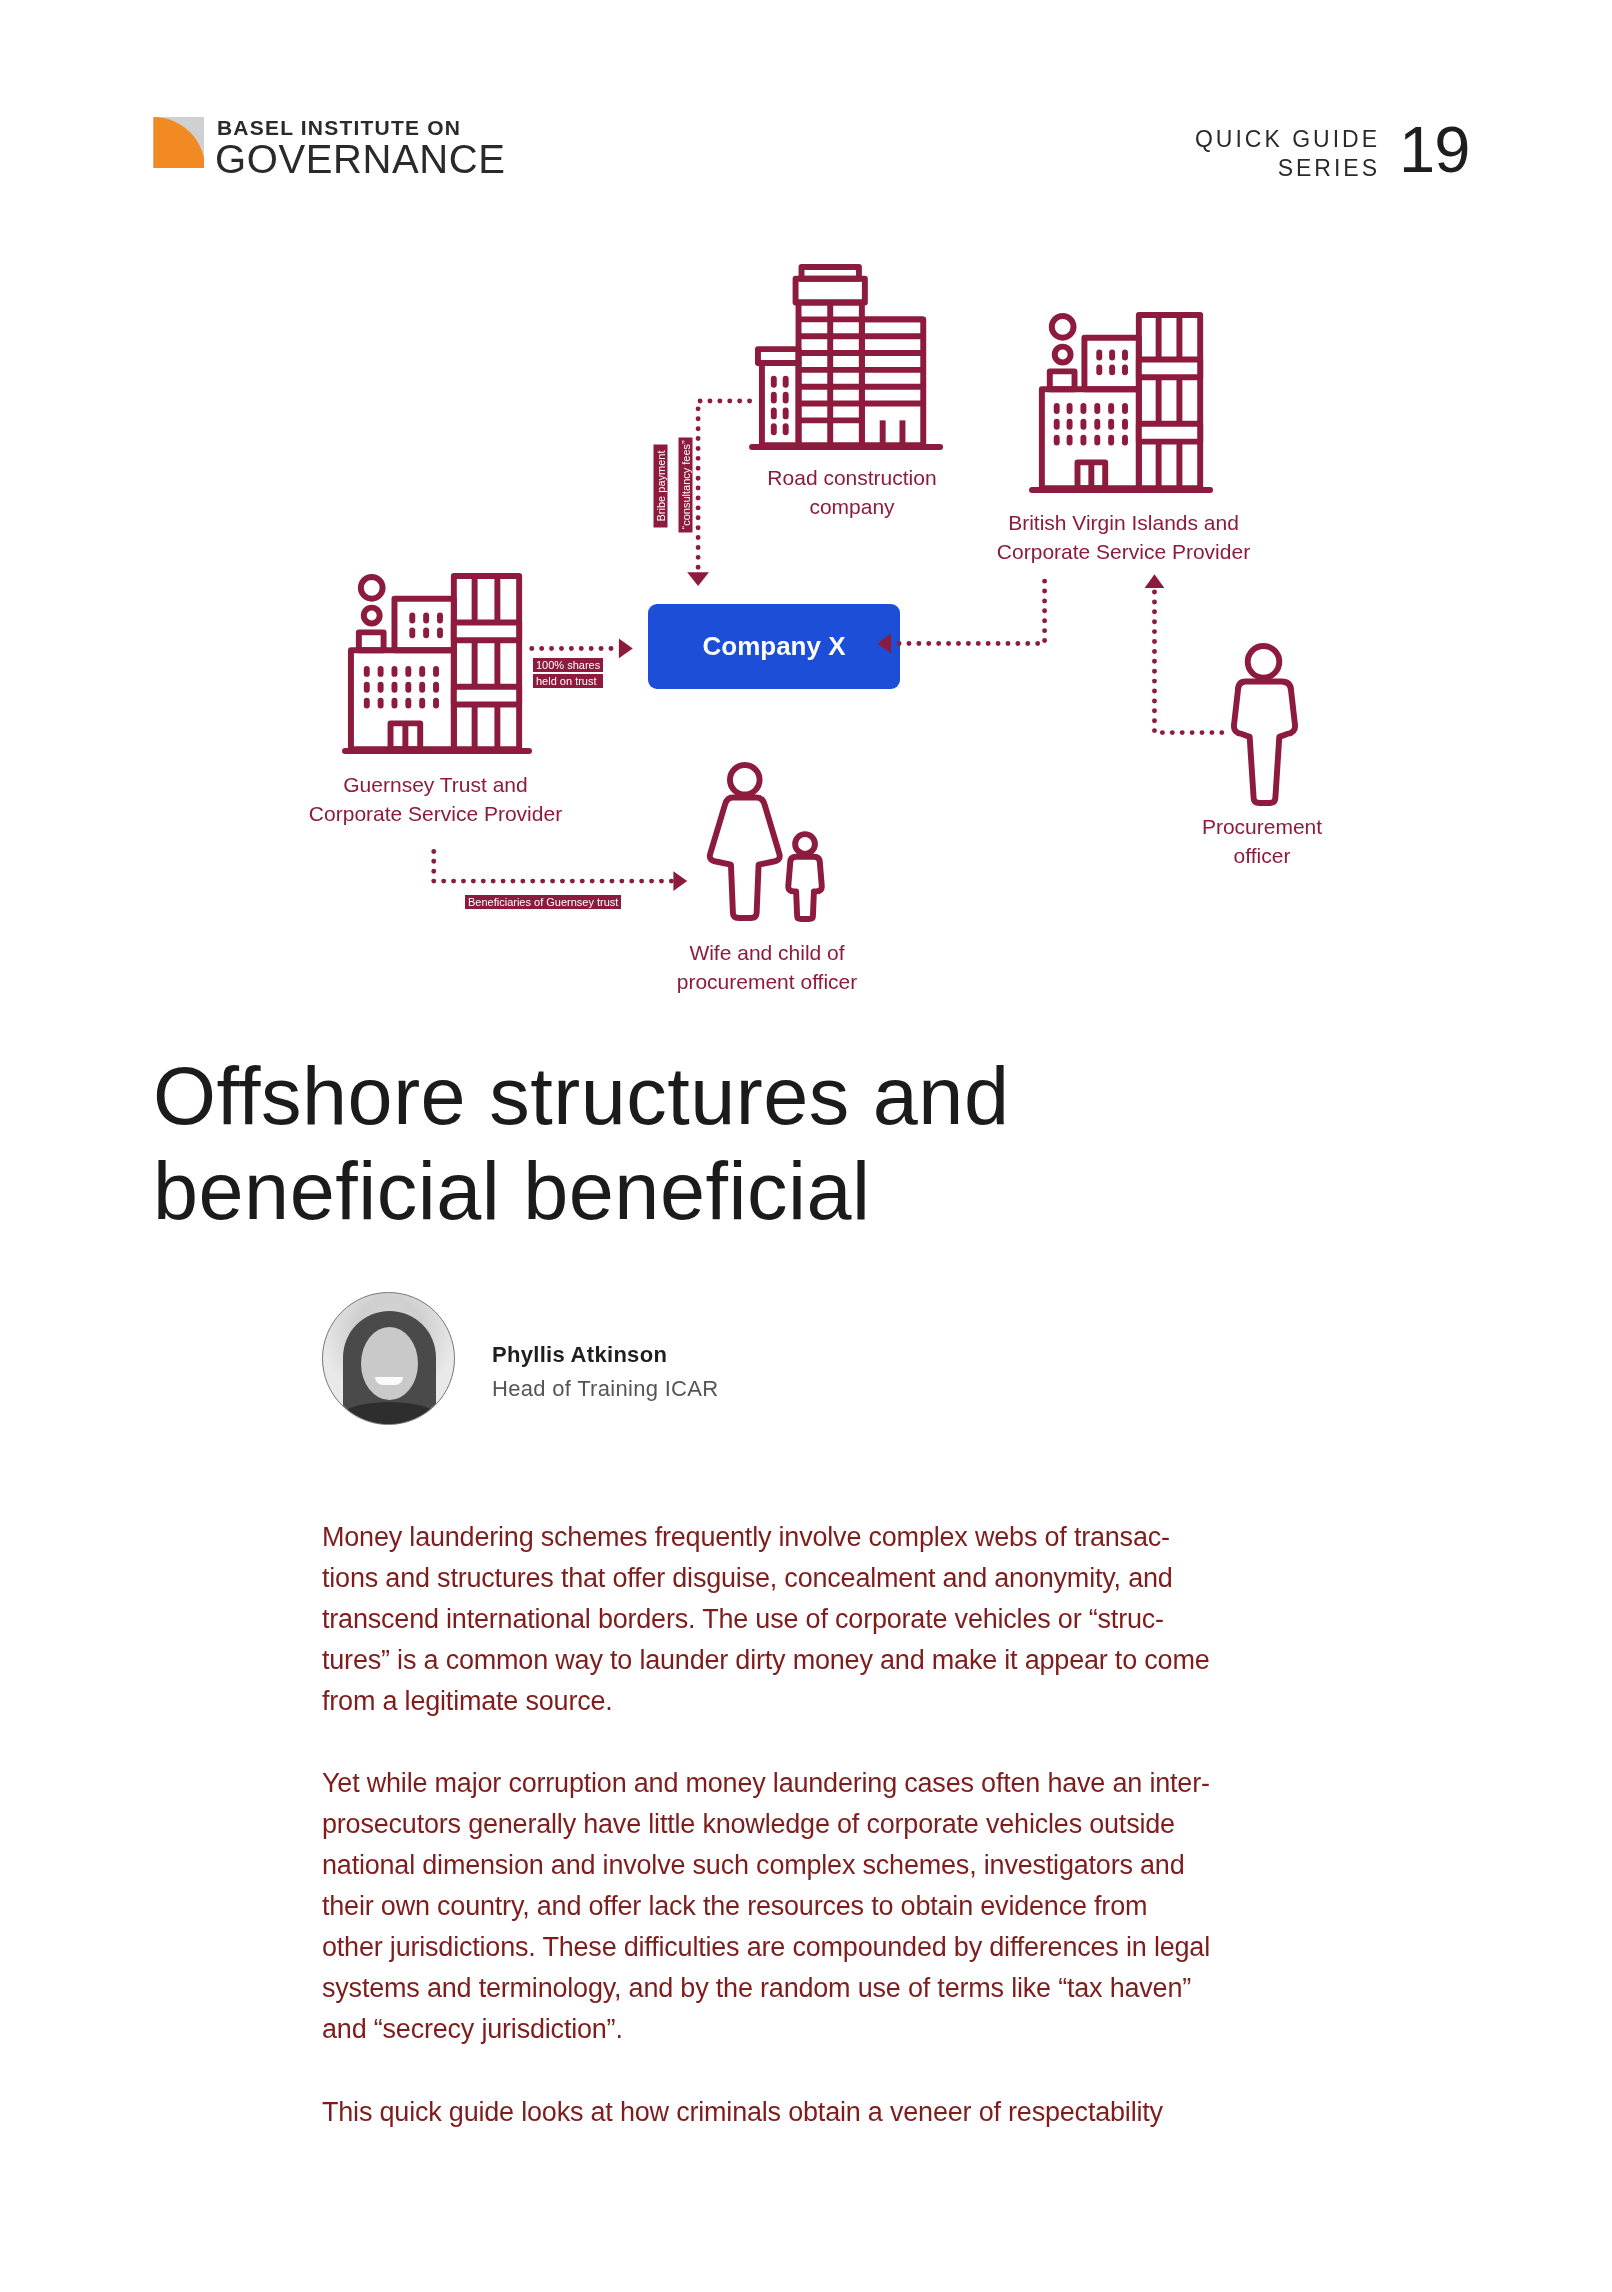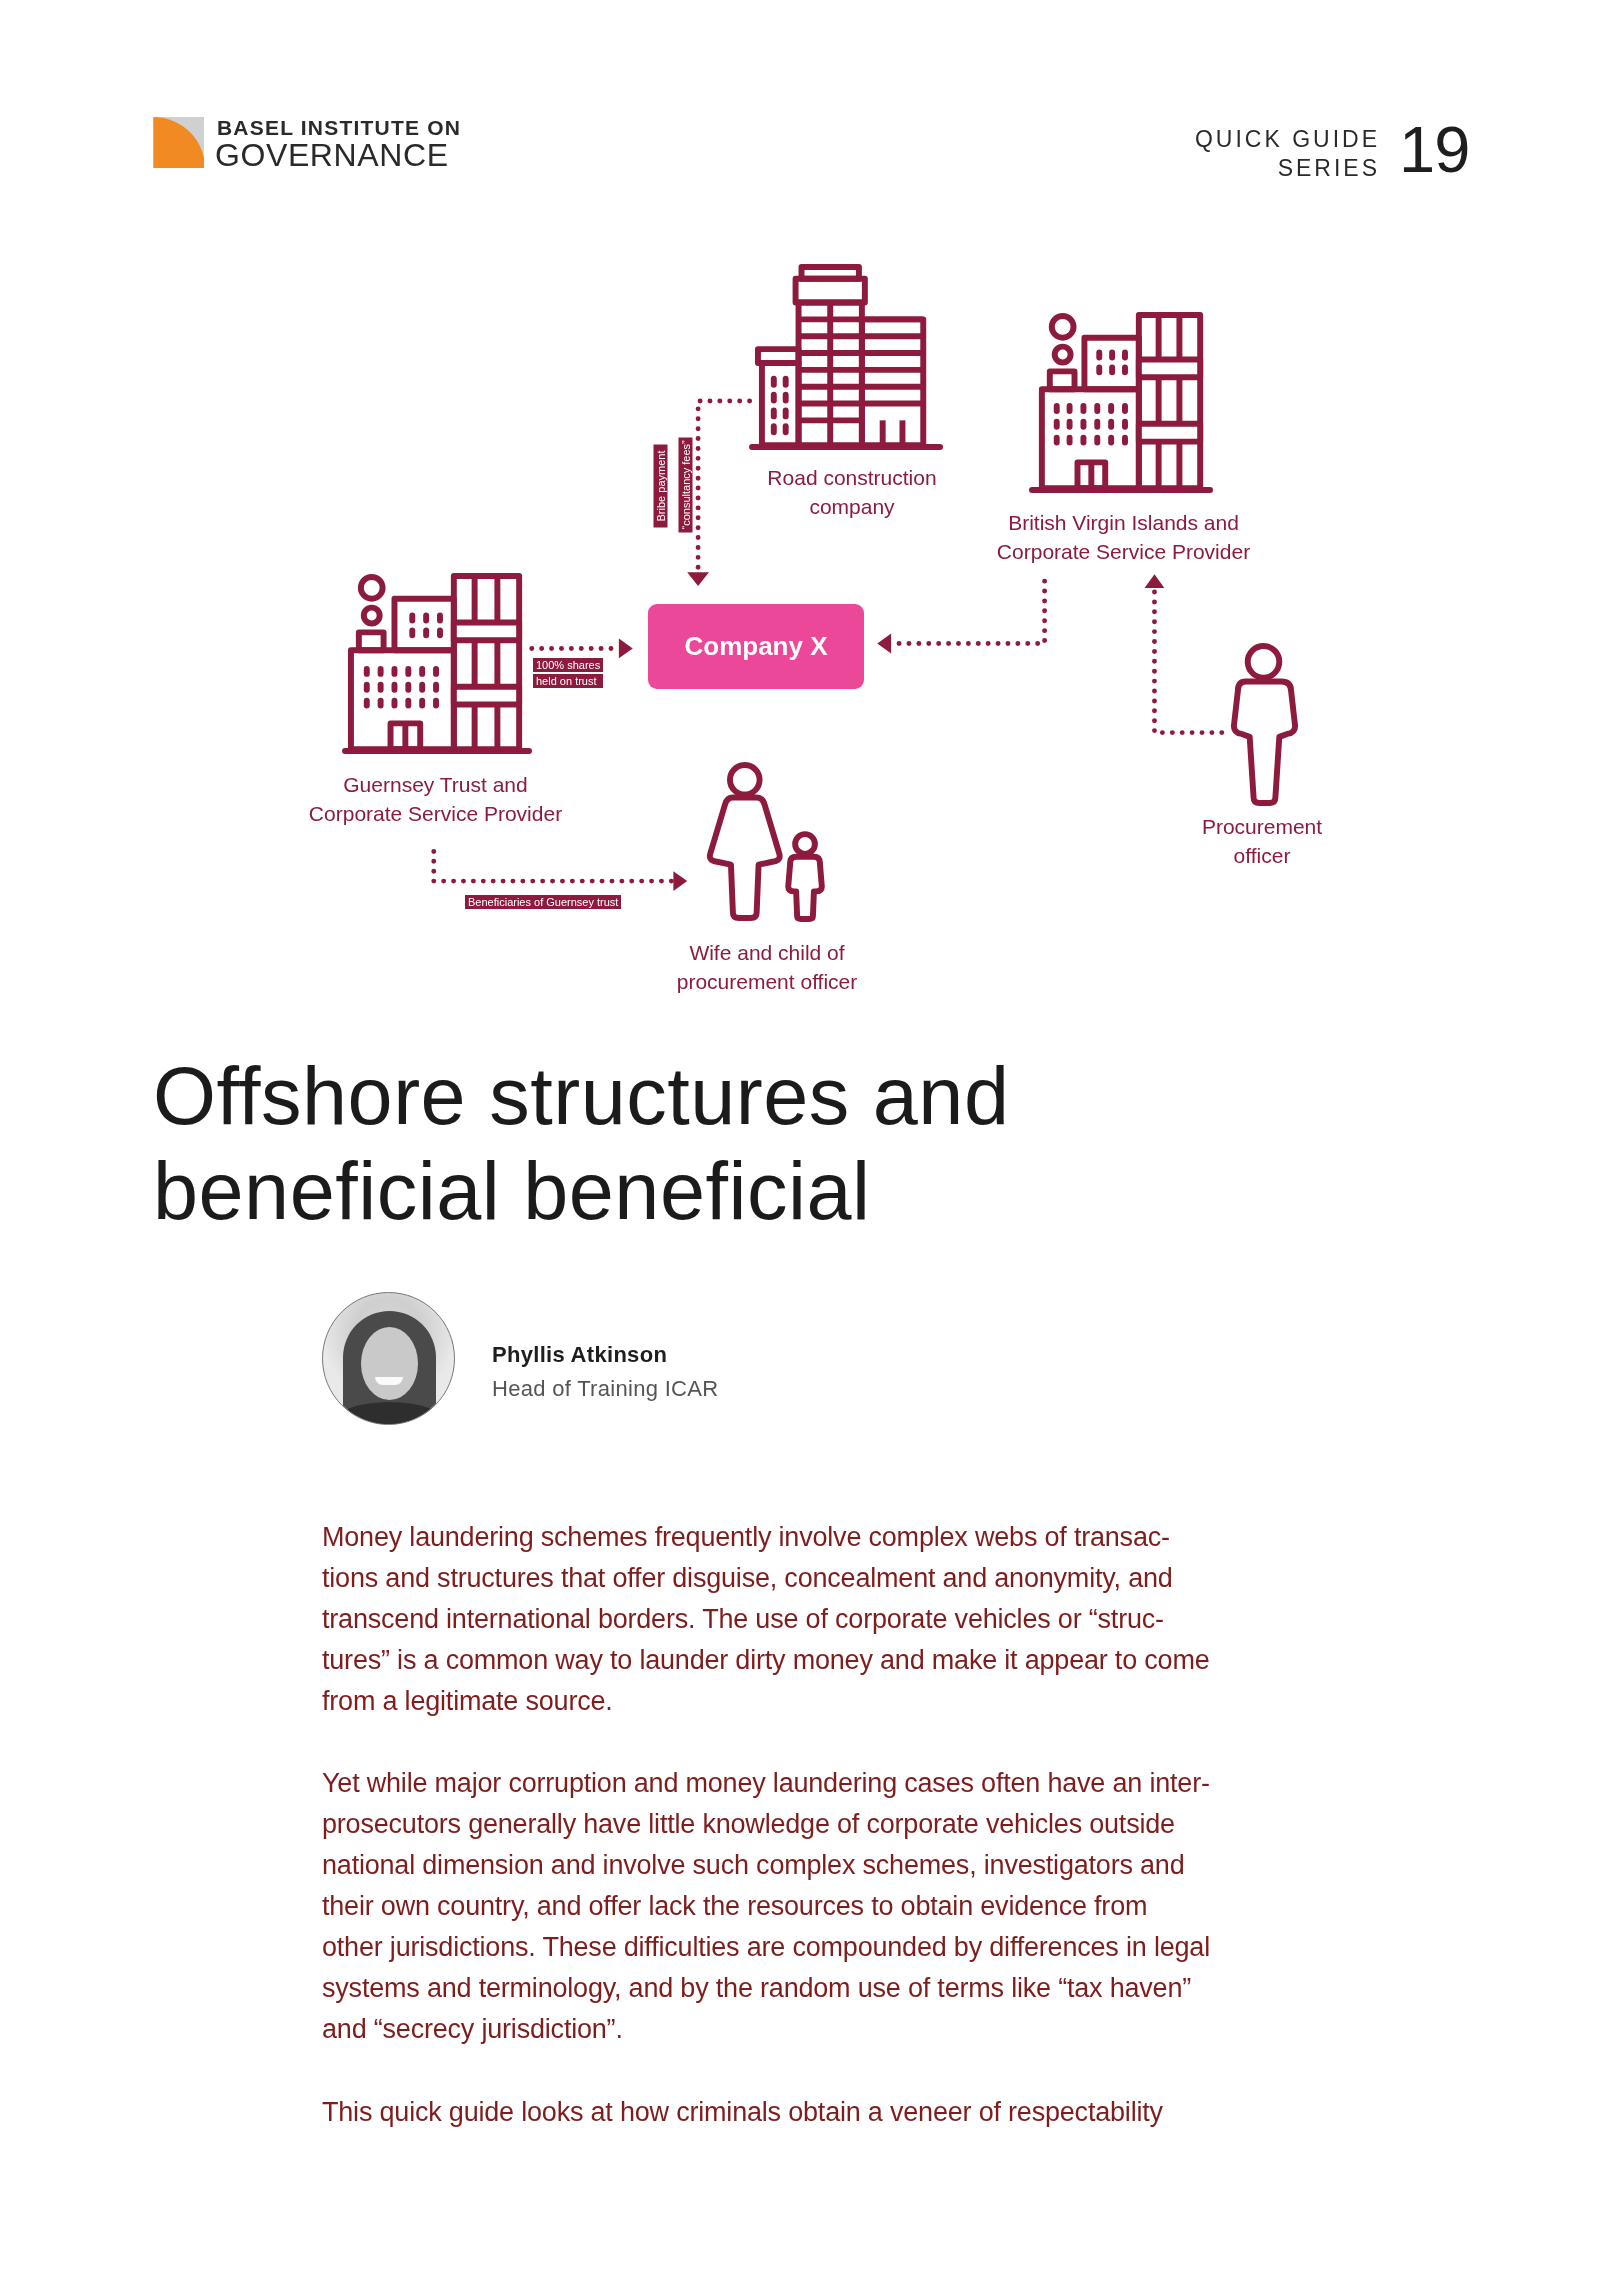--- a/index.html
+++ b/index.html
@@ -4,29 +4,29 @@
 <style>
   * { box-sizing: border-box; margin: 0; padding: 0; }
   html, body { width: 1613px; height: 2293px; background: #ffffff; overflow: hidden; }
   body { position: relative; font-family: "Liberation Sans", "DejaVu Sans", sans-serif; color: #1e1e1e; }
   .abs { position: absolute; }
 
   
   .logo-mark { left: 153px; top: 117px; width: 51px; height: 51px; background: #cfd0d2; overflow: hidden; }
   .logo-mark .quarter { position: absolute; left: -51px; top: 0; width: 103px; height: 103px; border-radius: 50%; background: #f28a24; clip-path: inset(0 0 50% 50%); }
   .logo-text-1 { left: 217px; top: 116px; font-size: 21px; letter-spacing: 1.2px; font-weight: 700; color: #2a2a2a; }
-  .logo-text-2 { left: 215px; top: 139px; font-size: 32px; letter-spacing: 0.6px; color: #2a2a2a; line-height: 1; }
+  .logo-text-2 { left: 215px; top: 139px; font-size: 40px; letter-spacing: 0.6px; color: #2a2a2a; line-height: 1; }
 
   .series { right: 233px; top: 125px; text-align: right; font-size: 23px; letter-spacing: 3px; color: #2a2a2a; line-height: 29px; }
   .series-num { left: 1399px; top: 117px; font-size: 65px; font-weight: 300; color: #1e1e1e; line-height: 1; letter-spacing: -1px; }
 
   
   .dia-label { color: #8d1b3d; font-size: 21px; text-align: center; line-height: 29px; }
   .tag { background: #8d1b3d; color: #fff; font-size: 11px; line-height: 14px; padding: 0 3px; white-space: nowrap; }
-  .companyx { left: 648px; top: 604px; width: 216px; height: 85px; background: #ec4899; border-radius: 9px; color: #fff; font-size: 26px; font-weight: 700; display: flex; align-items: center; justify-content: center; }
+  .companyx { left: 648px; top: 604px; width: 252px; height: 85px; background: #1d4ed8; border-radius: 9px; color: #fff; font-size: 26px; font-weight: 700; display: flex; align-items: center; justify-content: center; }
   svg { position: absolute; overflow: visible; }
 
   
   .title { left: 153px; top: 1049px; font-size: 81px; line-height: 95px; font-weight: 400; color: #1b1b1b; letter-spacing: 0.5px; }
 
   
   .avatar { left: 322px; top: 1292px; width: 133px; height: 133px; border-radius: 50%; border: 1px solid #777; overflow: hidden;
             background: radial-gradient(circle at 50% 30%, #d8d8d8 0%, #cfcfcf 30%, #e9e9e9 60%); }
   .avatar .hair { position: absolute; left: 20px; top: 18px; width: 93px; height: 117px; border-radius: 47px 47px 20px 20px; background: #4a4a4a; }
   .avatar .face { position: absolute; left: 38px; top: 34px; width: 57px; height: 73px; border-radius: 50%; background: #c9c9c9; }

